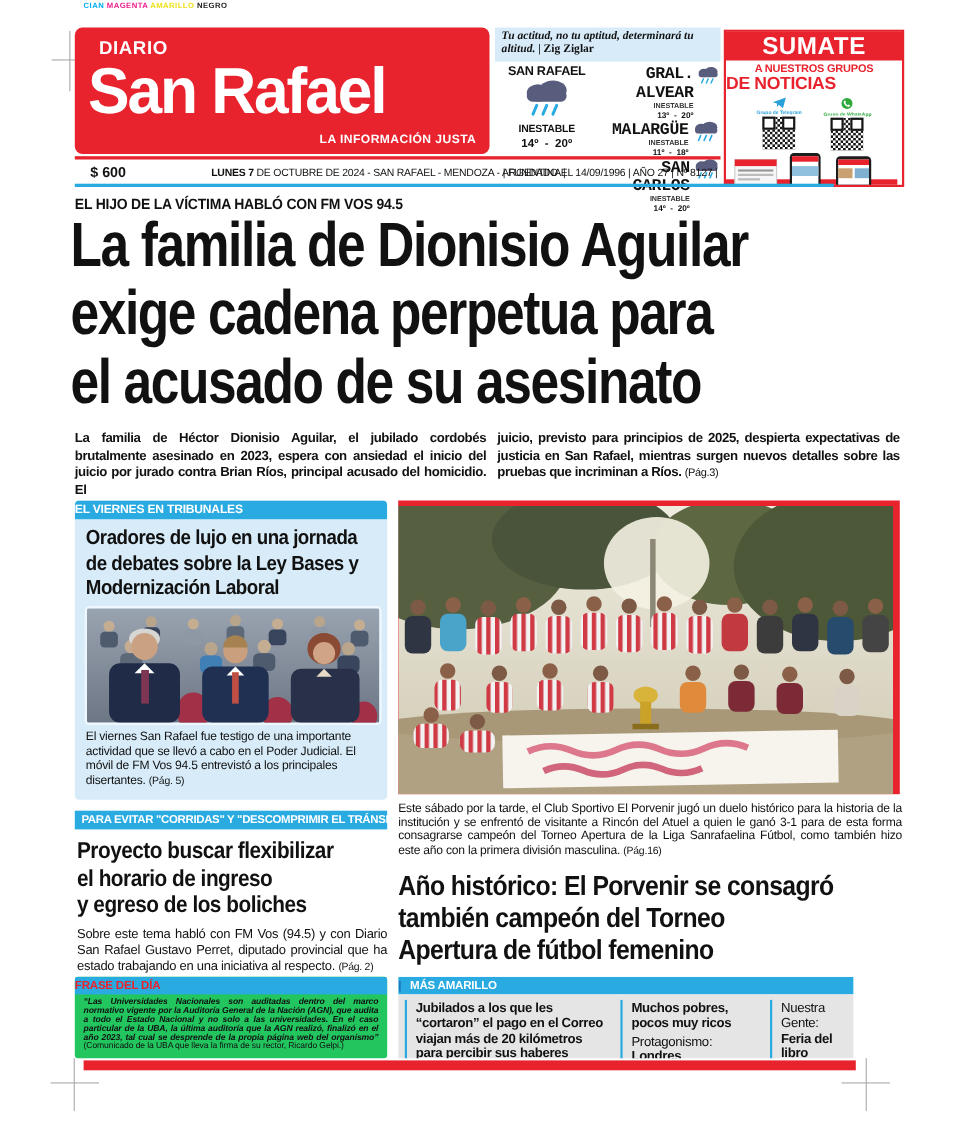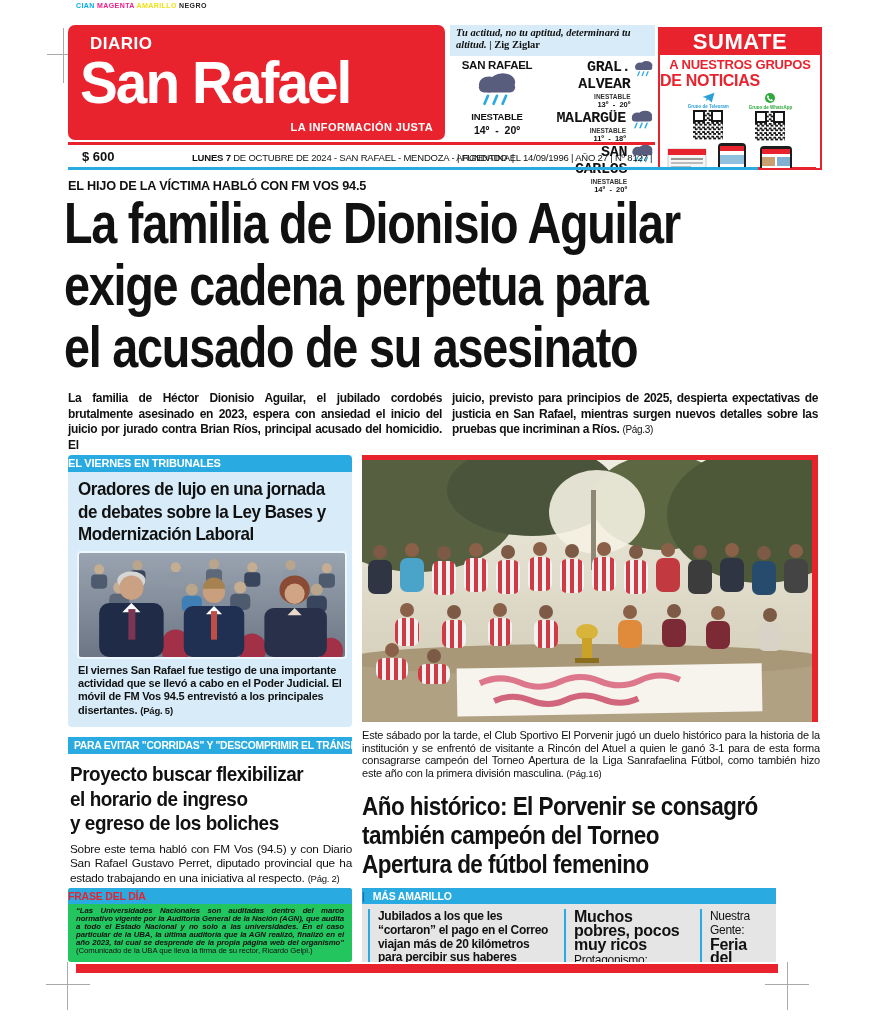--- a/index.html
+++ b/index.html
@@ -31,21 +31,21 @@
   .w-item .temps{font-size:7.5px;font-weight:bold;}
   
   .rule-red{left:68px;top:142px;width:587px;height:3px;background:#e8232e;}
   .folio-price{left:82px;top:149px;font-size:13px;font-weight:bold;}
   .folio-date{left:192px;top:152px;font-size:9.5px;letter-spacing:-.2px;}
   .folio-founded{left:457px;top:152px;font-size:9.5px;letter-spacing:-.2px;}
   .rule-cyan{left:68px;top:167px;width:690px;height:3px;background:#29abe2;}
   
   .ad-box{left:658px;top:27px;width:160px;height:139px;border:2px solid #e8232e;background:#fff;overflow:hidden;}
   .ad-title{background:#e8232e;color:#fff;text-align:center;font-weight:bold;font-size:22px;height:26px;line-height:26px;letter-spacing:.5px;}
-  .ad-line1{color:#e8232e;font-weight:bold;font-size:13px;text-align:center;margin-top:2px;letter-spacing:-.2px;}
+  .ad-line1{color:#e8232e;font-weight:bold;font-size:10px;text-align:center;margin-top:2px;letter-spacing:-.2px;}
   .ad-line2{color:#e8232e;font-weight:bold;font-size:16px;letter-spacing:-.3px;}
   .ad-qrrow{display:flex;justify-content:center;gap:20px;margin-top:2px;}
   .ad-qrcol{display:flex;flex-direction:column;align-items:center;}
   .ad-qrlabel{font-size:4.5px;font-weight:bold;margin:1px 0;}
   .qr{width:30px;height:30px;background:repeating-conic-gradient(#161616 0% 25%,#fff 0% 50%) 0 0/4.6px 4.6px;position:relative;outline:2px solid #fff;}
   .qr::before,.qr::after{content:"";position:absolute;width:8px;height:8px;border:2px solid #161616;background:#fff;}
   .qr::before{left:0;top:0;}
   .qr::after{right:0;top:0;}
   
   .lead-kicker{left:68px;top:178px;font-size:13.5px;font-weight:bold;letter-spacing:-.2px;transform:scaleX(.94);transform-origin:left top;}
@@ -55,21 +55,21 @@
   .lede .pref{font-weight:normal;font-size:10px;}
   .lede-c1{left:68px;width:374px;}
   .lede-c2{left:452px;width:366px;}
   
   .kbar{background:#29abe2;color:#fff;font-weight:bold;font-size:11px;height:17px;line-height:17px;padding-left:0;letter-spacing:-.2px;}
   
   .box-trib{left:68px;top:455px;width:284px;height:272px;background:#d7ebf8;border-radius:4px;overflow:hidden;}
   .box-trib .hl{font-size:18.5px;line-height:22.5px;font-weight:bold;letter-spacing:-.5px;transform:scaleX(.92);transform-origin:left top;white-space:nowrap;}
   .box-trib .hl-wrap{padding:6px 0 4px 10px;}
   .trib-photo{margin:1px 9px 0 9px;width:266px;height:104px;border:2px solid #eef7fd;border-radius:4px;overflow:hidden;}
-  .trib-cap{padding:5px 10px 0 10px;font-size:11px;line-height:13.4px;letter-spacing:-.2px;font-weight:bold;}
+  .trib-cap{padding:5px 10px 0 10px;font-size:11px;line-height:13.4px;letter-spacing:-.2px;}
   .pref-sm{font-size:9.5px;}
   
   .box-boli{left:68px;top:737px;width:284px;}
   .box-boli .kbar{font-size:10.4px;letter-spacing:-.3px;padding-left:6px;}
   .box-boli .hl{font-size:21px;line-height:24.5px;font-weight:bold;letter-spacing:-.5px;transform:scaleX(.9);transform-origin:left top;white-space:nowrap;}
   .box-boli .hl-wrap{padding:8px 0 6px 2px;}
   .box-boli .body{font-size:11.8px;line-height:14.6px;letter-spacing:-.25px;padding-left:2px;text-align:justify;}
   
   .box-frase{left:68px;top:888px;width:284px;height:74px;background:#22c55e;border-radius:3px;overflow:hidden;}
   .box-frase .kbar{color:#e8232e;font-size:10.5px;height:16px;line-height:16px;}
@@ -83,21 +83,21 @@
   .porv-hl .hl{font-size:25px;line-height:29px;font-weight:bold;letter-spacing:-.6px;transform:scaleX(.9);transform-origin:left top;white-space:nowrap;}
   
   .box-mas{left:362px;top:888px;width:414px;height:74px;overflow:hidden;}
   .box-mas .kbar{font-size:10.5px;height:16px;line-height:16px;}
   .box-mas .kbar .tick{color:#1b6fb5;margin-right:8px;font-weight:bold;}
   .mas-body{background:#e5e5e5;height:58px;display:flex;padding:5px 0 0 6px;}
   .mas-col{border-left:2px solid #29abe2;padding:1px 8px 0 8px;}
   .mas-c1{width:178px;font-size:12px;line-height:13.8px;font-weight:bold;letter-spacing:-.3px;}
   .mas-c2{width:118px;}
   .mas-c3{flex:1;}
-  .mas-b{font-size:16px;line-height:13.8px;font-weight:bold;letter-spacing:-.3px;}
+  .mas-b{font-size:12px;line-height:13.8px;font-weight:bold;letter-spacing:-.3px;}
   .mas-l{font-size:12px;line-height:13.8px;letter-spacing:-.3px;margin-top:3px;}
   .mas-l0{margin-top:0;}
   
   .bar-bottom{left:76px;top:964px;width:702px;height:9px;background:#e8232e;}
 </style>
 </head>
 <body>
 
 <div class="abs regrow nw">
   <span style="color: rgb(0, 174, 239);">CIAN</span>

